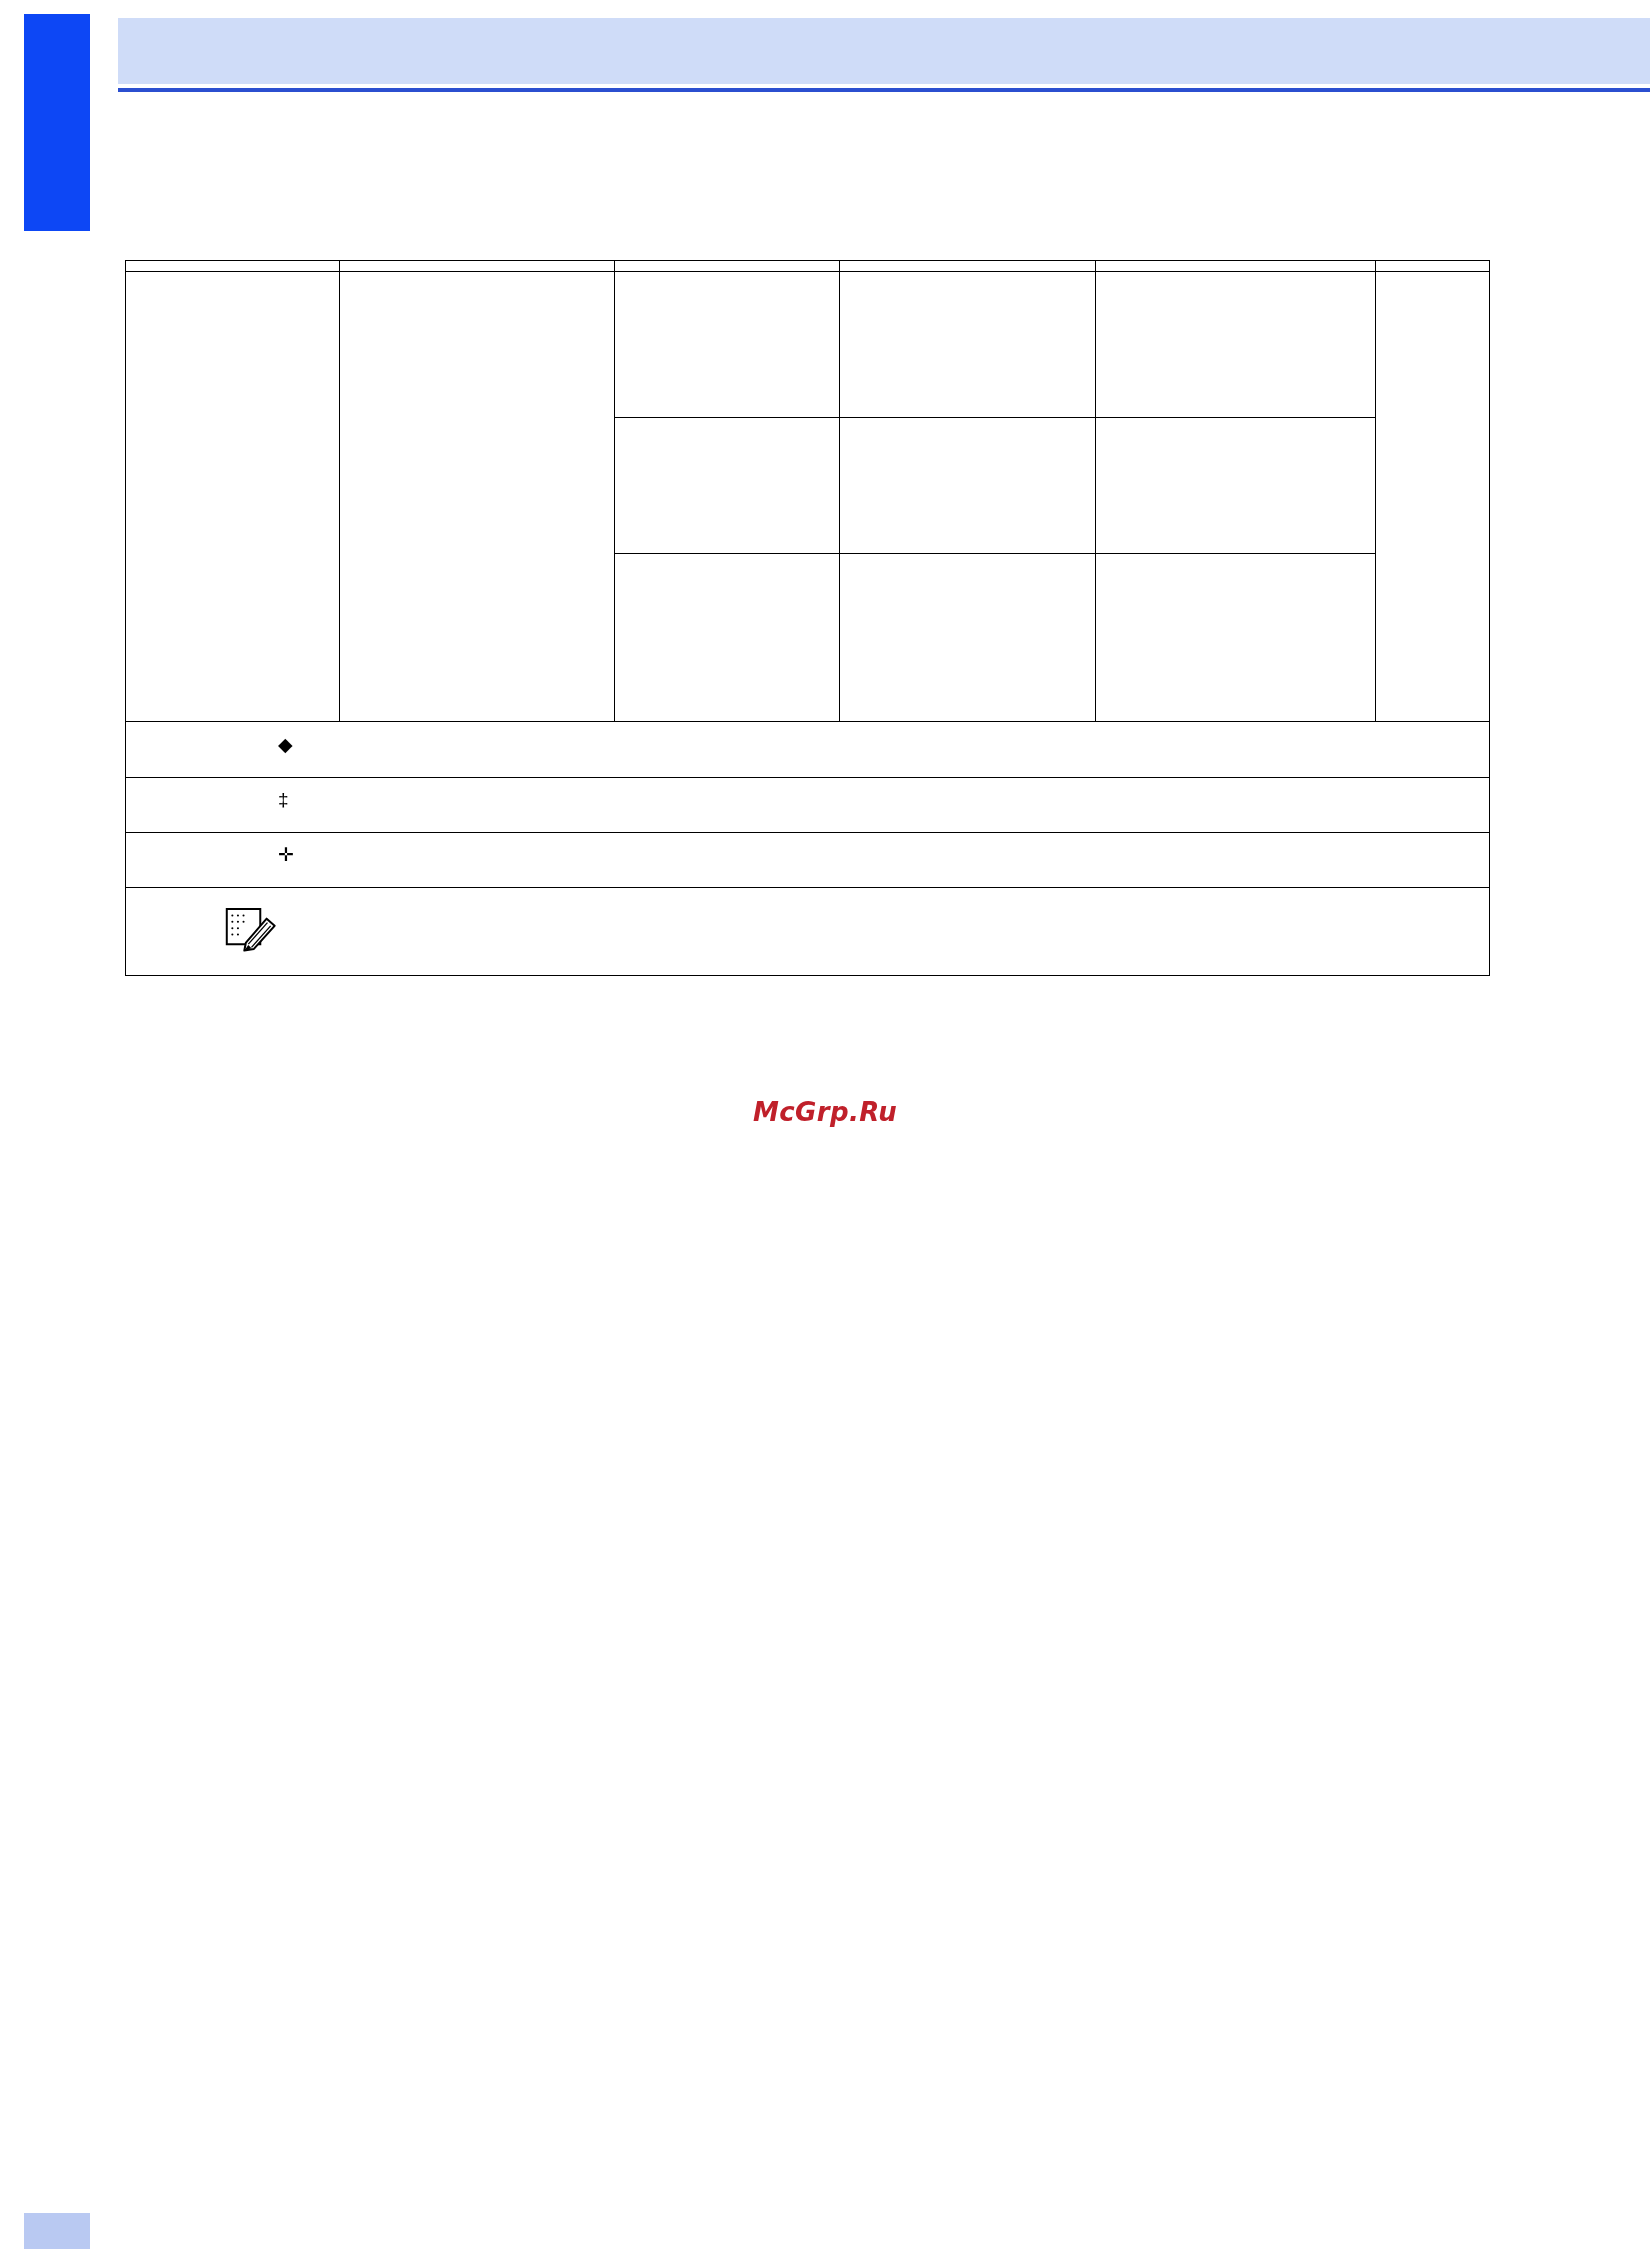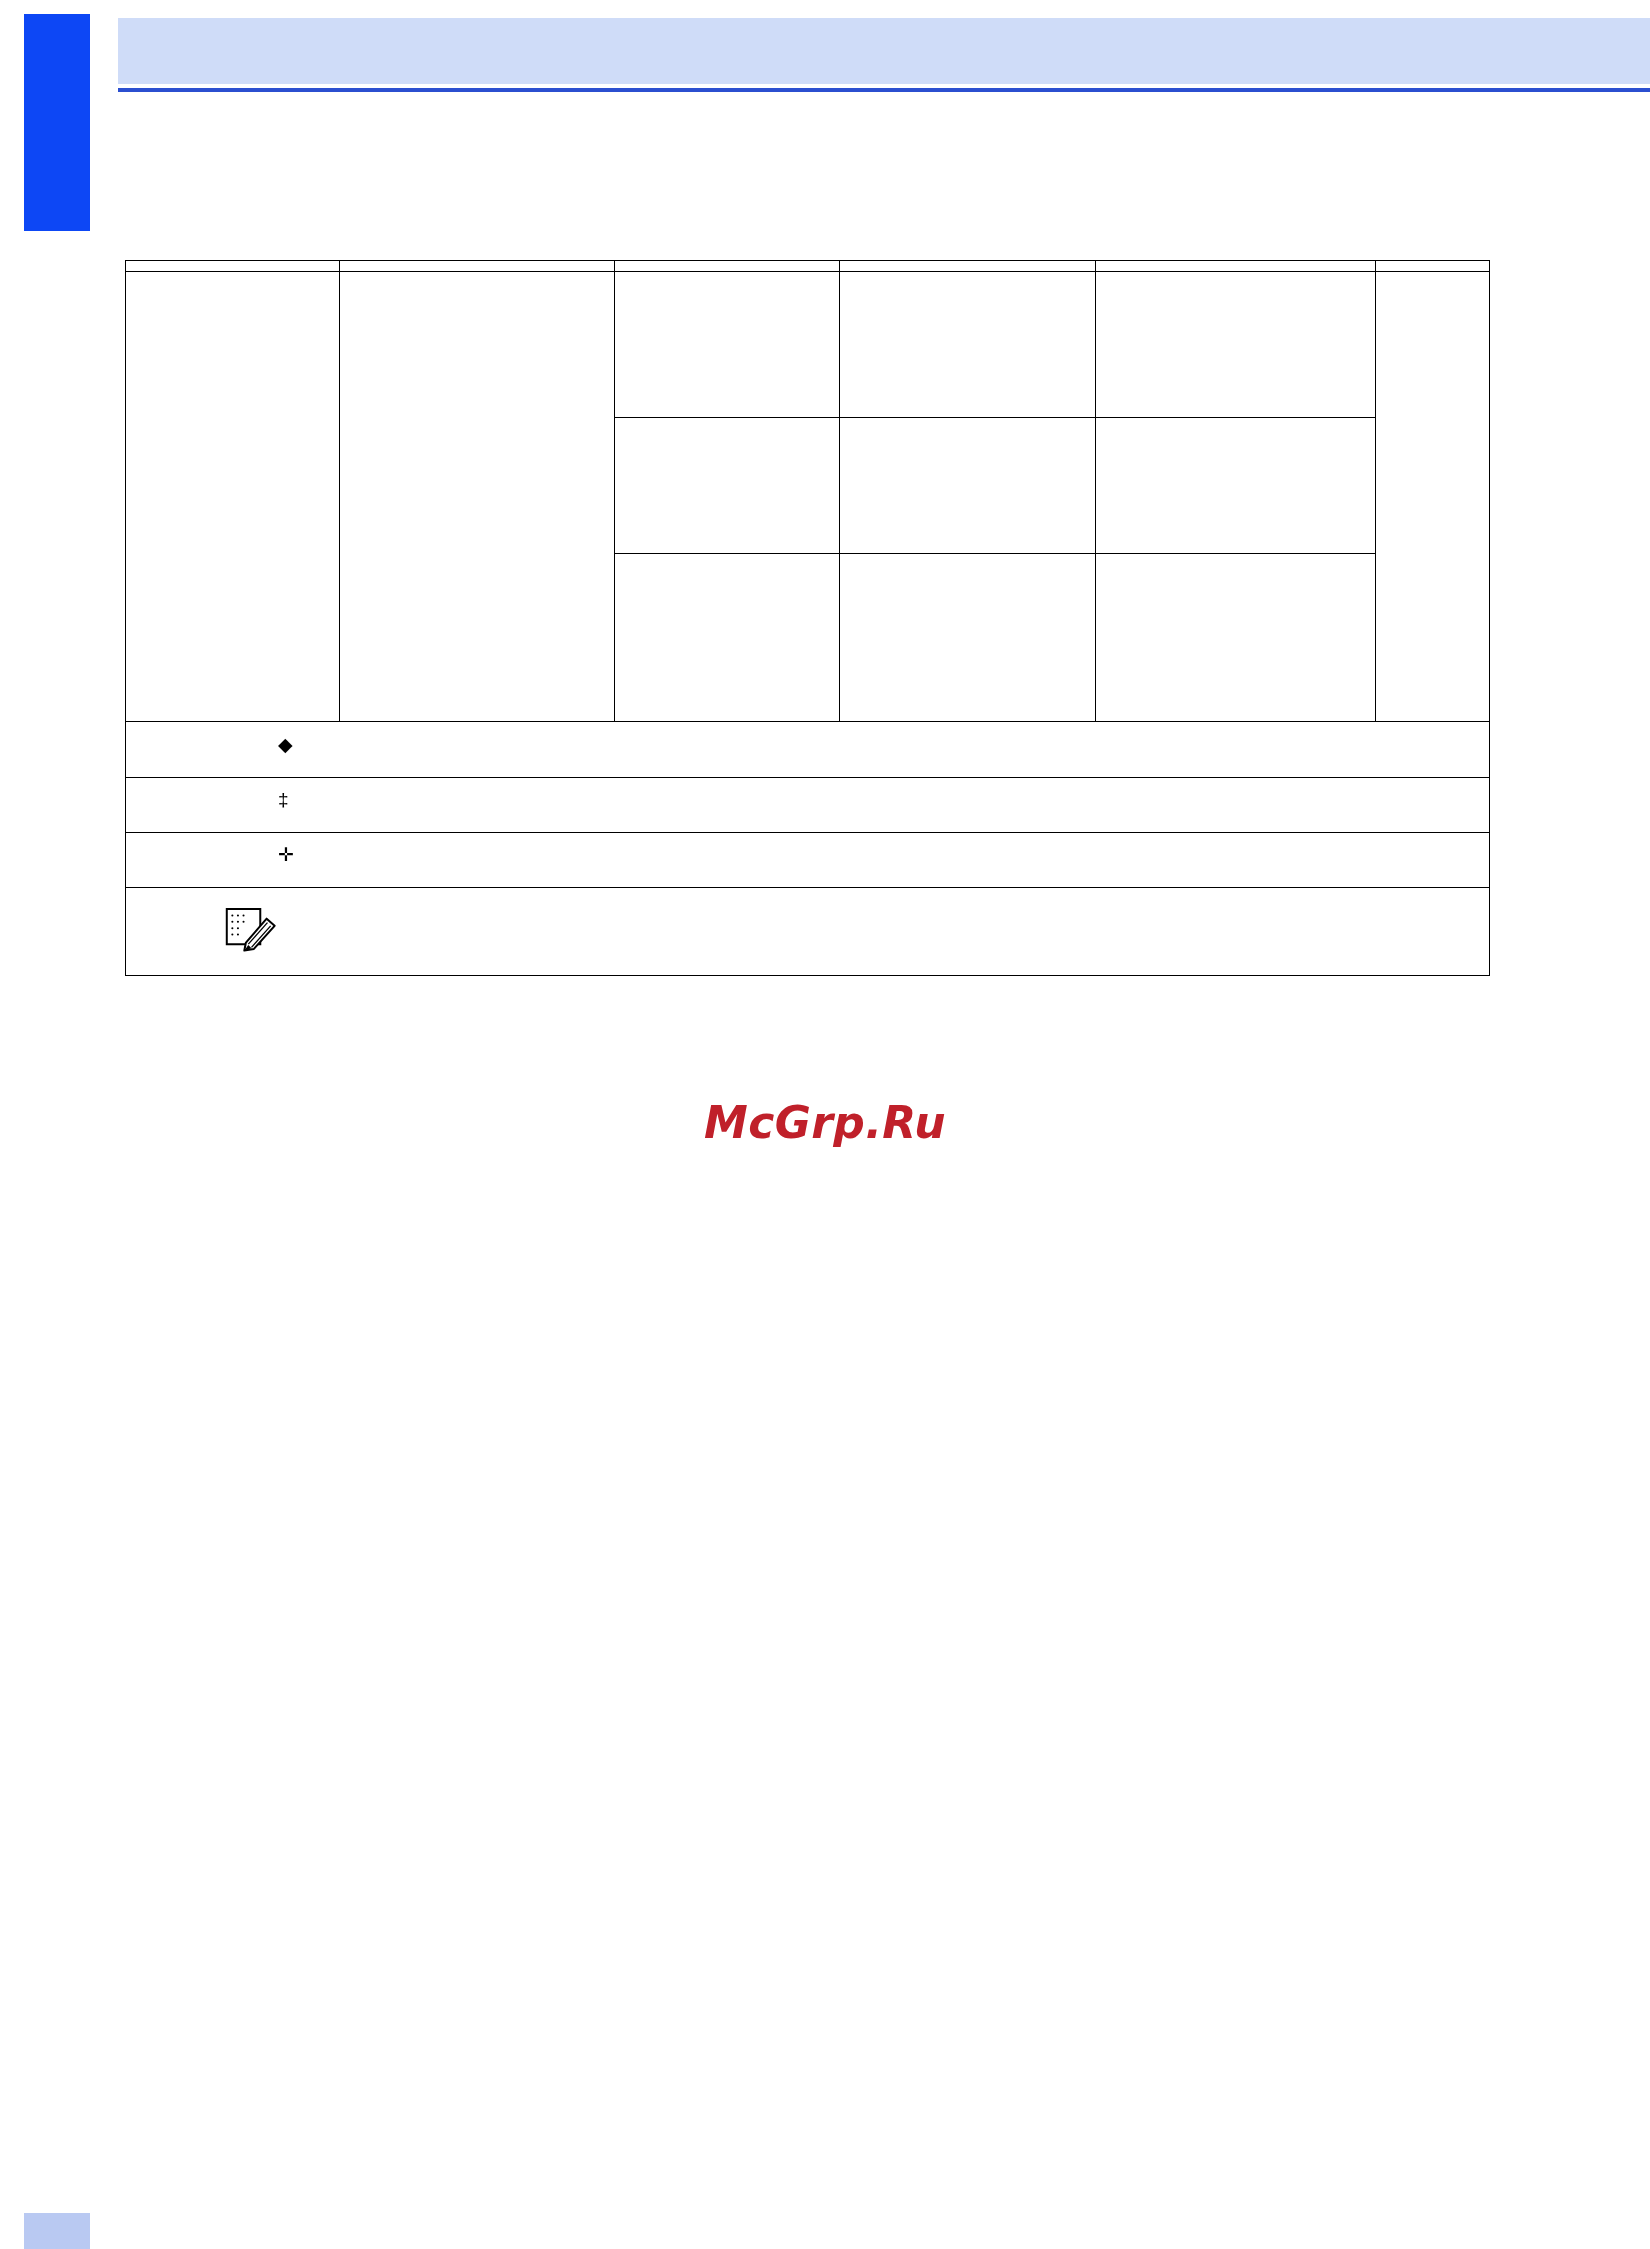--- a/index.html
+++ b/index.html
@@ -127,21 +127,21 @@
   
   .watermark {
     position: absolute;
     left: 0;
     top: 1097px;
     width: 1650px;
     text-align: center;
     font-family: "DejaVu Sans", sans-serif;
     font-style: italic;
     font-weight: bold;
-    font-size: 44px;
+    font-size: 26px;
     color: #c0202a;
     letter-spacing: 0.4px;
   }
 
   
   .footer-num {
     position: absolute;
     left: 48px;
     top: 2220px;
     font-size: 21px;

